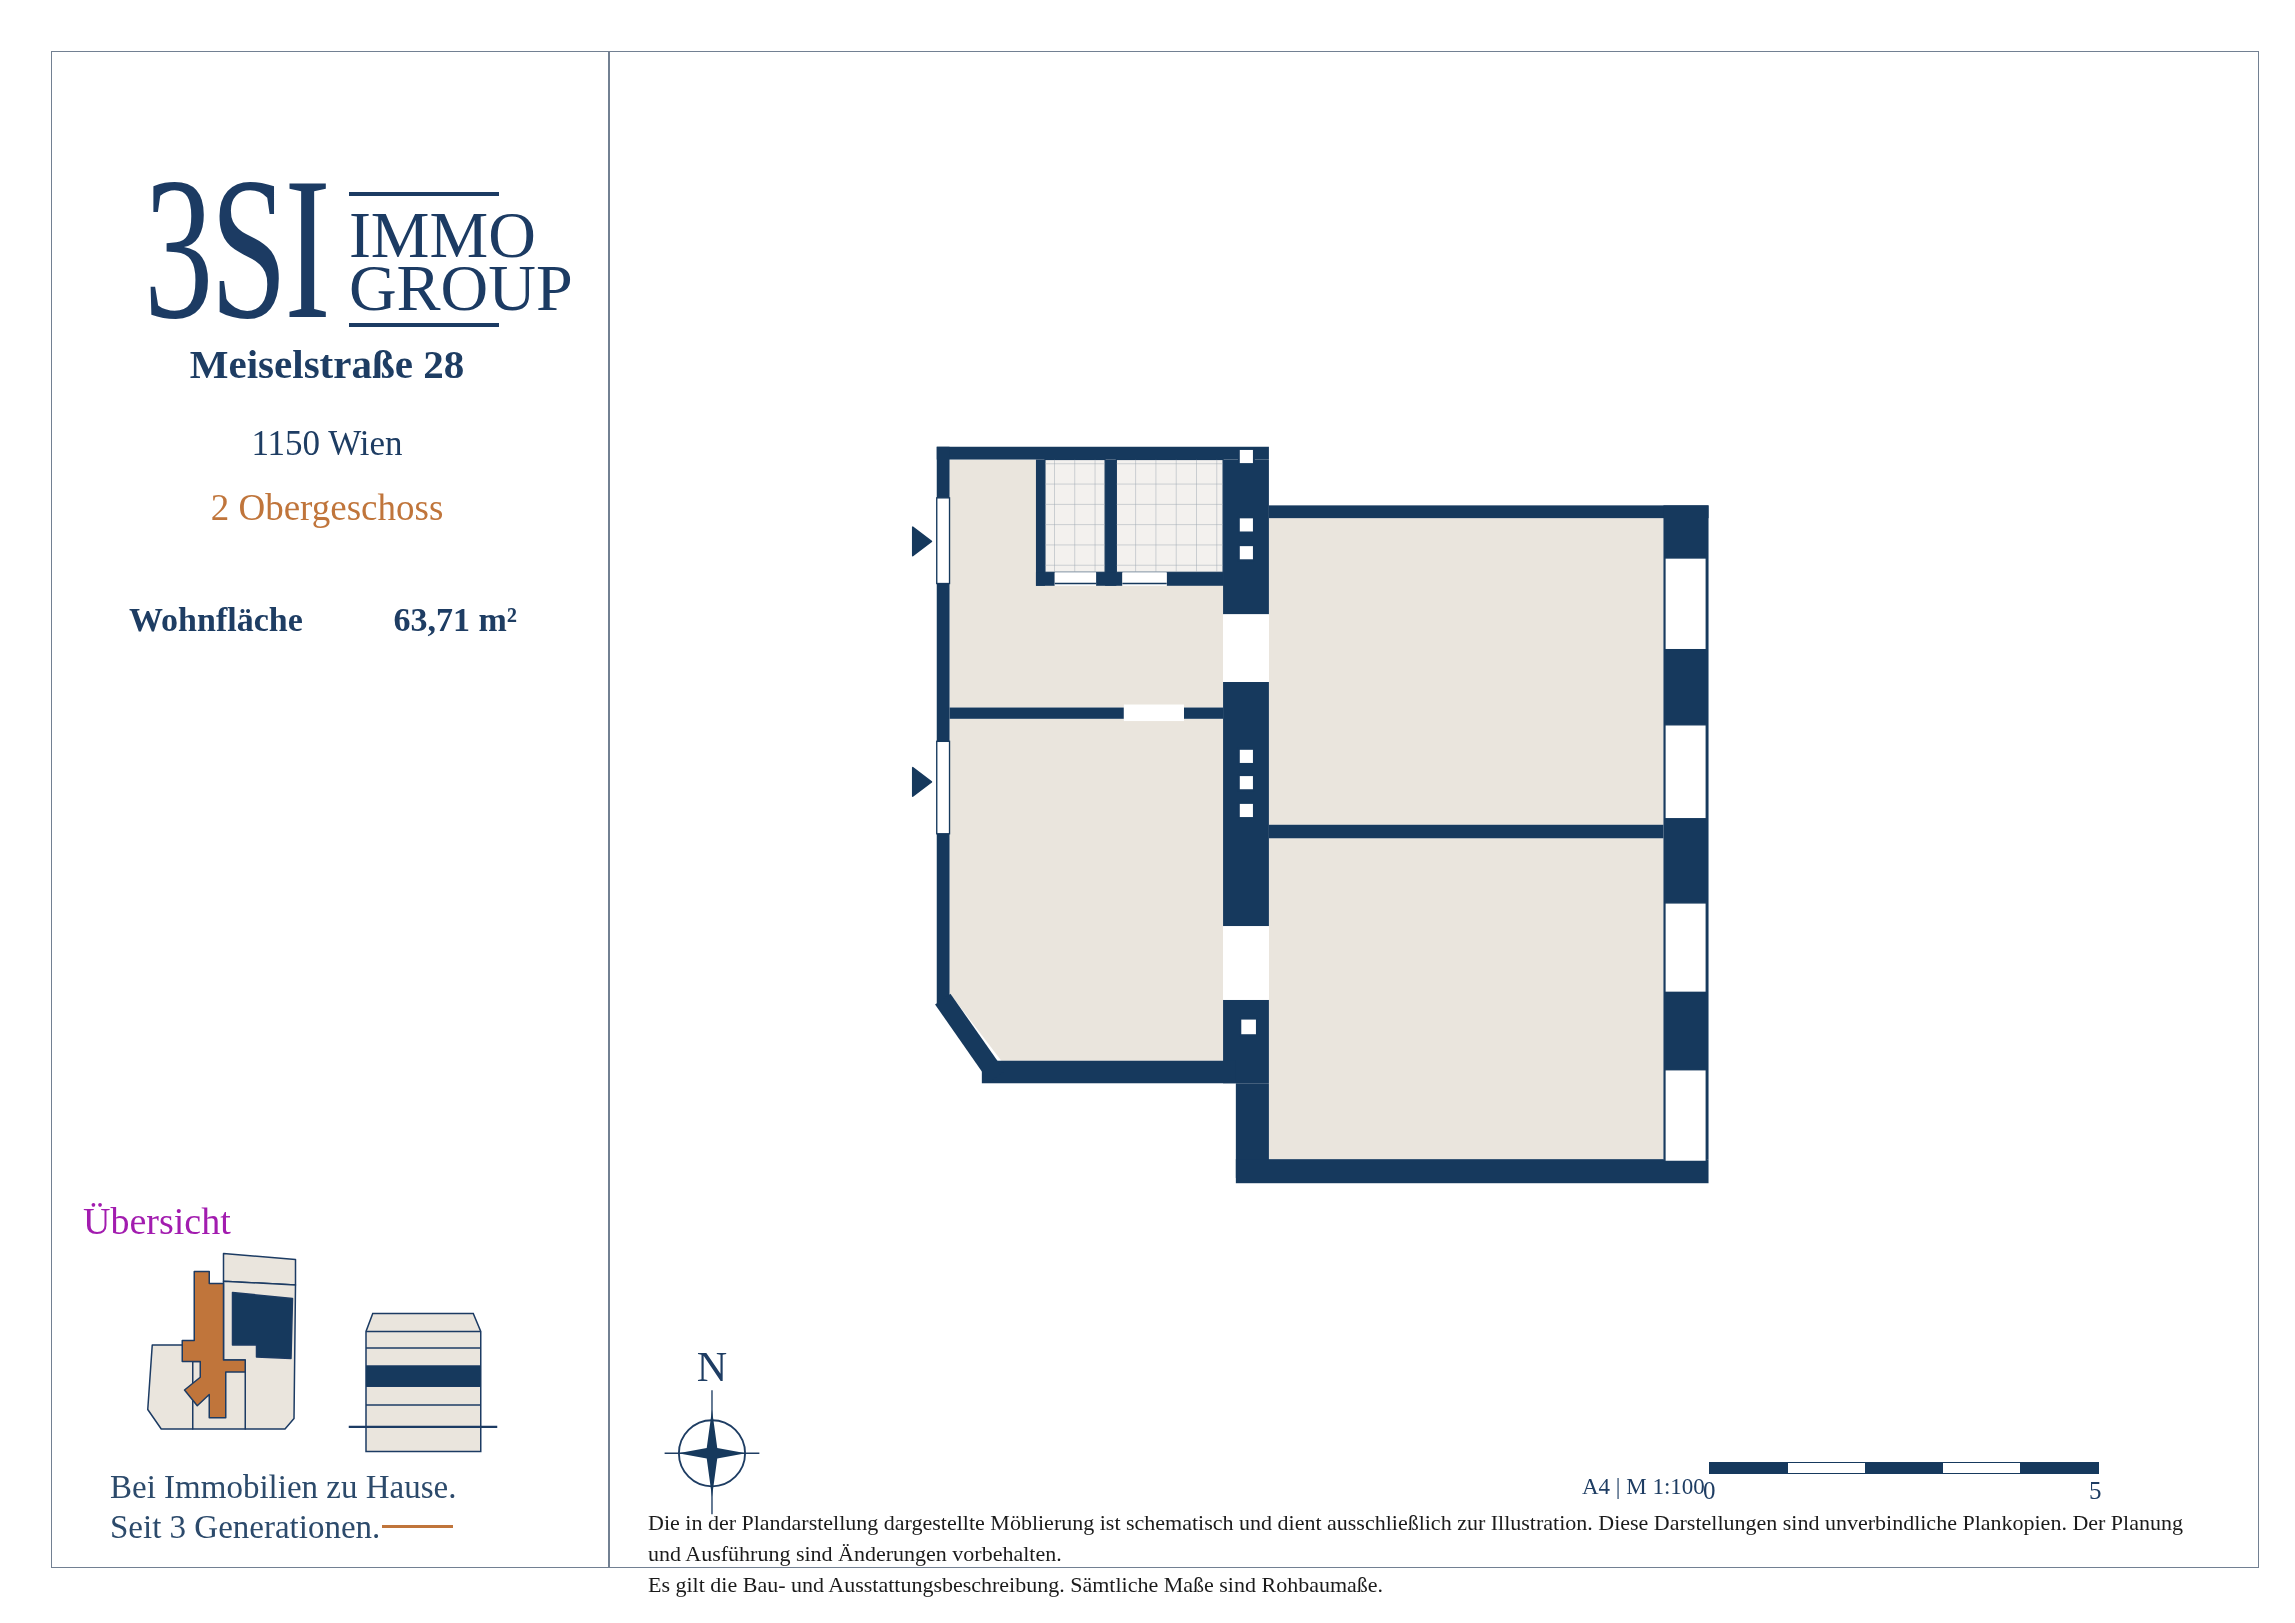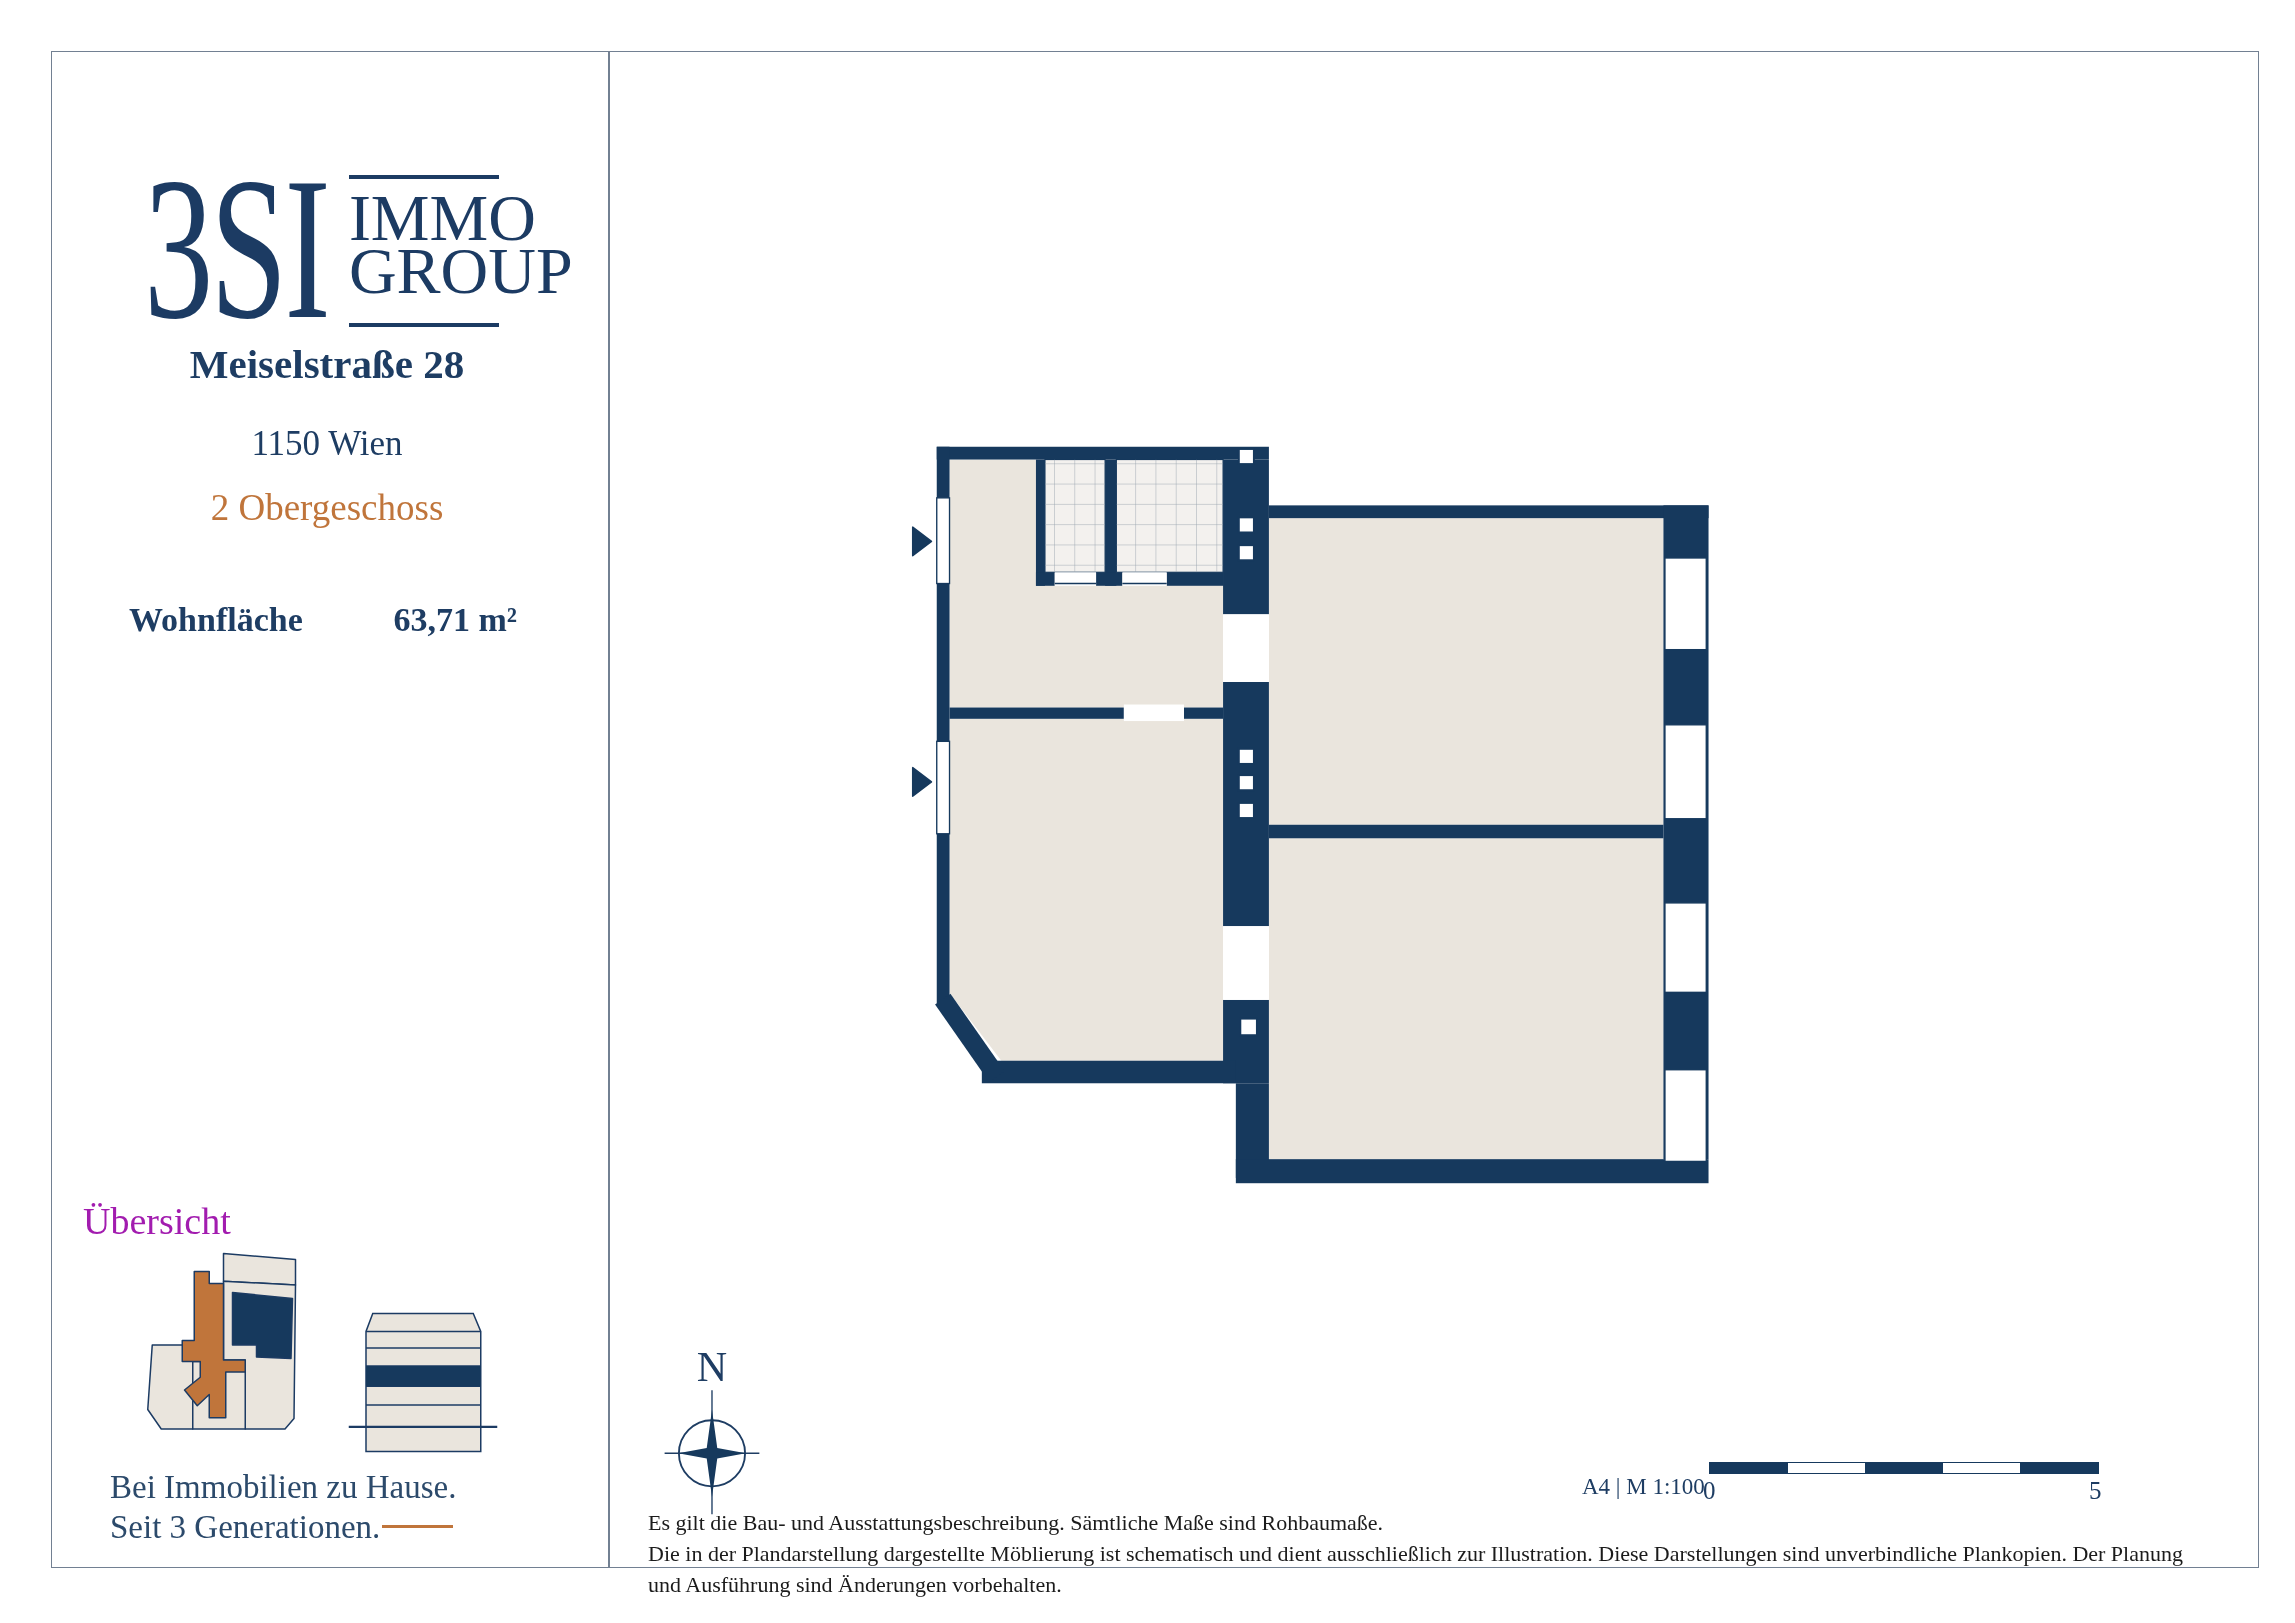--- a/index.html
+++ b/index.html
@@ -8,21 +8,21 @@
     font-family:"Liberation Serif", serif;overflow:hidden;
   }
   .page-border{position:absolute;left:51px;top:51px;width:2206px;height:1515px;
     border:1.5px solid #728092;}
   .divider-v{position:absolute;left:608px;top:52px;width:1.5px;height:1515px;background:#728092;}
 
   
   .logo{position:absolute;left:144px;top:169px;display:flex;}
   .logo-mark{font-size:204px;line-height:158px;color:#1C3B63;
     transform:scaleX(0.68);transform-origin:left top;letter-spacing:-4.5px;white-space:nowrap;}
-  .logo-word{margin-left:-65px;margin-top:6px;border-top:4.5px solid #1C3B63;
+  .logo-word{margin-left:-65px;margin-top:23px;border-top:4.5px solid #1C3B63;
     border-bottom:4.5px solid #1C3B63;padding:12px 0 9px;width:150px;}
   .logo-word div{font-size:66px;line-height:53px;color:#1C3B63;letter-spacing:0px;}
 
   .address{position:absolute;left:83px;top:340px;width:488px;text-align:center;color:#1E3D63;}
   .address .l1{font-size:41px;font-weight:bold;margin-bottom:36px;}
   .address .l2,.address .l3{font-size:35px;margin-bottom:22px;}
   .address .l4{font-size:37px;color:#C0753B;}
 
   .arearow{position:absolute;left:129px;top:601px;width:388px;display:flex;
     justify-content:space-between;font-weight:bold;font-size:34px;color:#1E3D63;}
@@ -198,16 +198,16 @@
   <div class="seg dark"></div>
   <div class="seg light"></div>
   <div class="seg dark"></div>
   <div class="seg light"></div>
   <div class="seg dark"></div>
 </div>
 <div class="scale-num n0">0</div>
 <div class="scale-num n5">5</div>
 
 <div class="disclaimer">
+  <div>Die in der Plandarstellung dargestellte Möblierung ist schematisch und dient ausschließlich zur Illustration. Diese Darstellungen sind unverbindliche Plankopien. Der Planung und Ausführung sind Änderungen vorbehalten.</div>
   <div>Es gilt die Bau- und Ausstattungsbeschreibung. Sämtliche Maße sind Rohbaumaße.</div>
-  <div>Die in der Plandarstellung dargestellte Möblierung ist schematisch und dient ausschließlich zur Illustration. Diese Darstellungen sind unverbindliche Plankopien. Der Planung und Ausführung sind Änderungen vorbehalten.</div>
 </div>
 
 
 </body></html>

